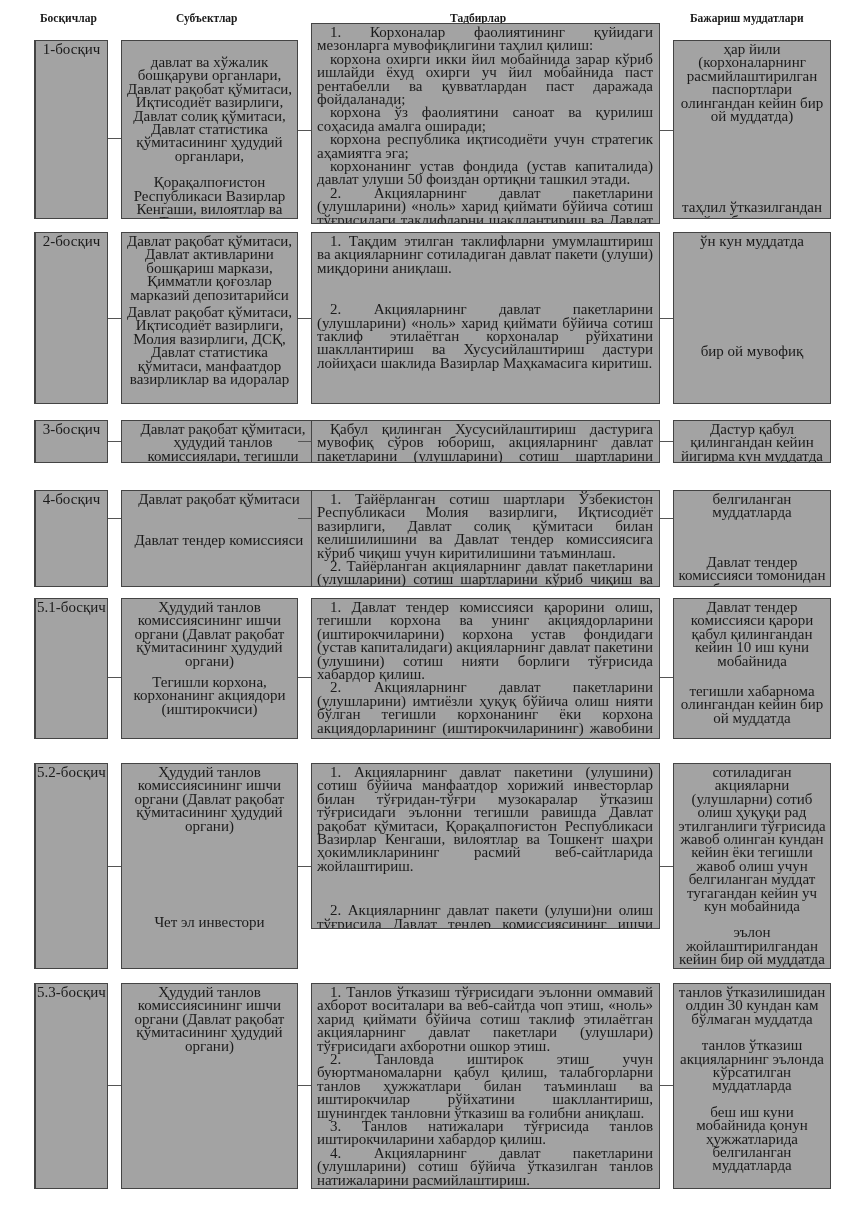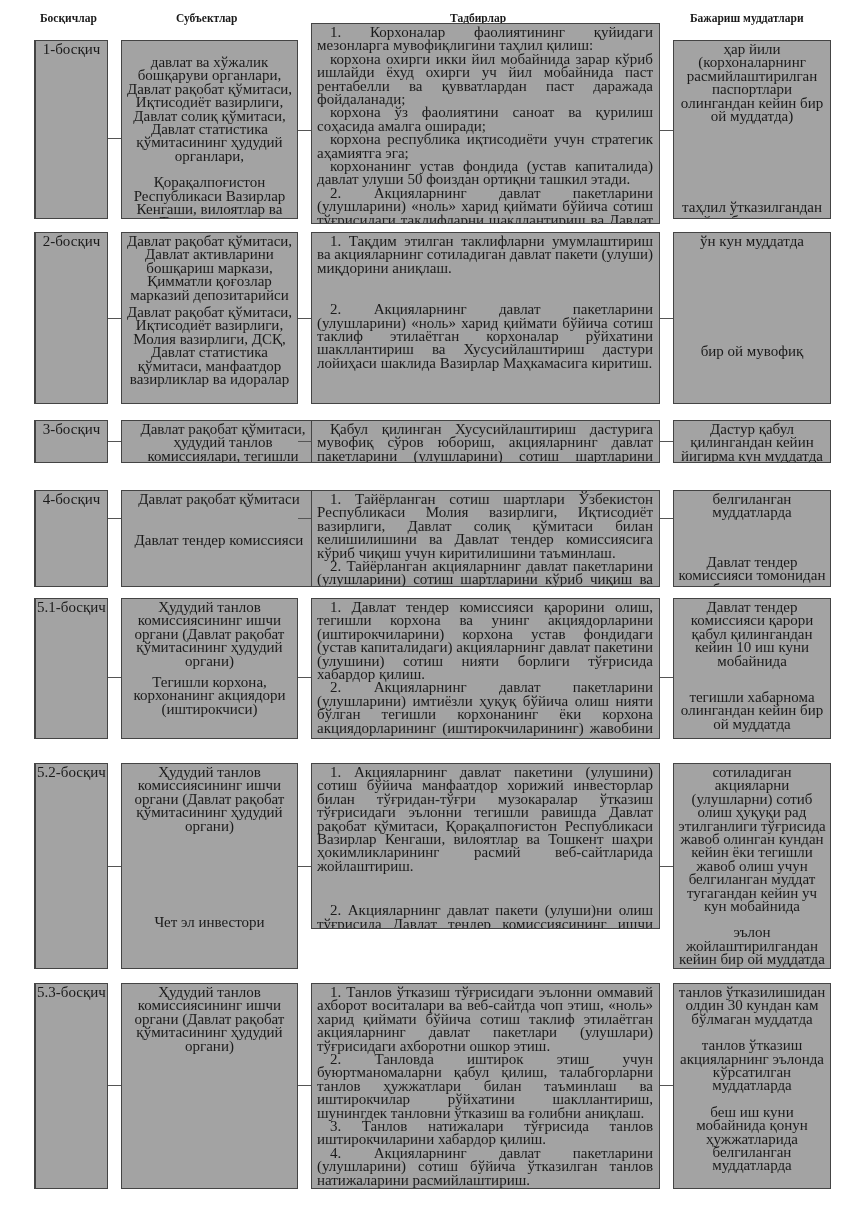--- a/index.html
+++ b/index.html
@@ -111,21 +111,21 @@
   <p style="margin-top:8px;">Тегишли корхона, корхонанинг акциядори (иштирокчиси)</p>
 </div>
 <div class="conn" style="left:298px;top:677px;width:13px;"></div>
 <div class="box act" style="left:311px;top:598px;width:349px;height:141px;">
   <p>1. Давлат тендер комиссияси қарорини олиш, тегишли корхона ва унинг акциядорларини (иштирокчиларини) корхона устав фондидаги (устав капиталидаги) акцияларнинг давлат пакетини (улушини) сотиш нияти борлиги тўғрисида хабардор қилиш.</p>
   <p>2. Акцияларнинг давлат пакетларини (улушларини) имтиёзли ҳуқуқ бўйича олиш нияти бўлган тегишли корхонанинг ёки корхона акциядорларининг (иштирокчиларининг) жавобини ишчи органга тақдим этиш.</p>
 </div>
 <div class="conn" style="left:660px;top:677px;width:13px;"></div>
 <div class="box dead" style="left:673px;top:598px;width:158px;height:141px;">
   <p>Давлат тендер комиссияси қарори қабул қилингандан кейин 10 иш куни мобайнида</p>
-  <p style="margin-top:23px;">тегишли хабарнома олингандан кейин бир ой муддатда</p>
+  <p style="margin-top:17px;">тегишли хабарнома олингандан кейин бир ой муддатда</p>
 </div>
 
 <div class="box stage" style="left:34px;top:763px;width:74px;height:206px;">
   <span>5.2-босқич</span>
 </div>
 <div class="conn" style="left:108px;top:866px;width:13px;"></div>
 <div class="box subj" style="left:121px;top:763px;width:177px;height:206px;">
   <p>Ҳудудий танлов комиссиясининг ишчи органи (Давлат рақобат қўмитасининг ҳудудий органи)</p>
   <p style="margin-top:83px;">Чет эл инвестори</p>
 </div>

